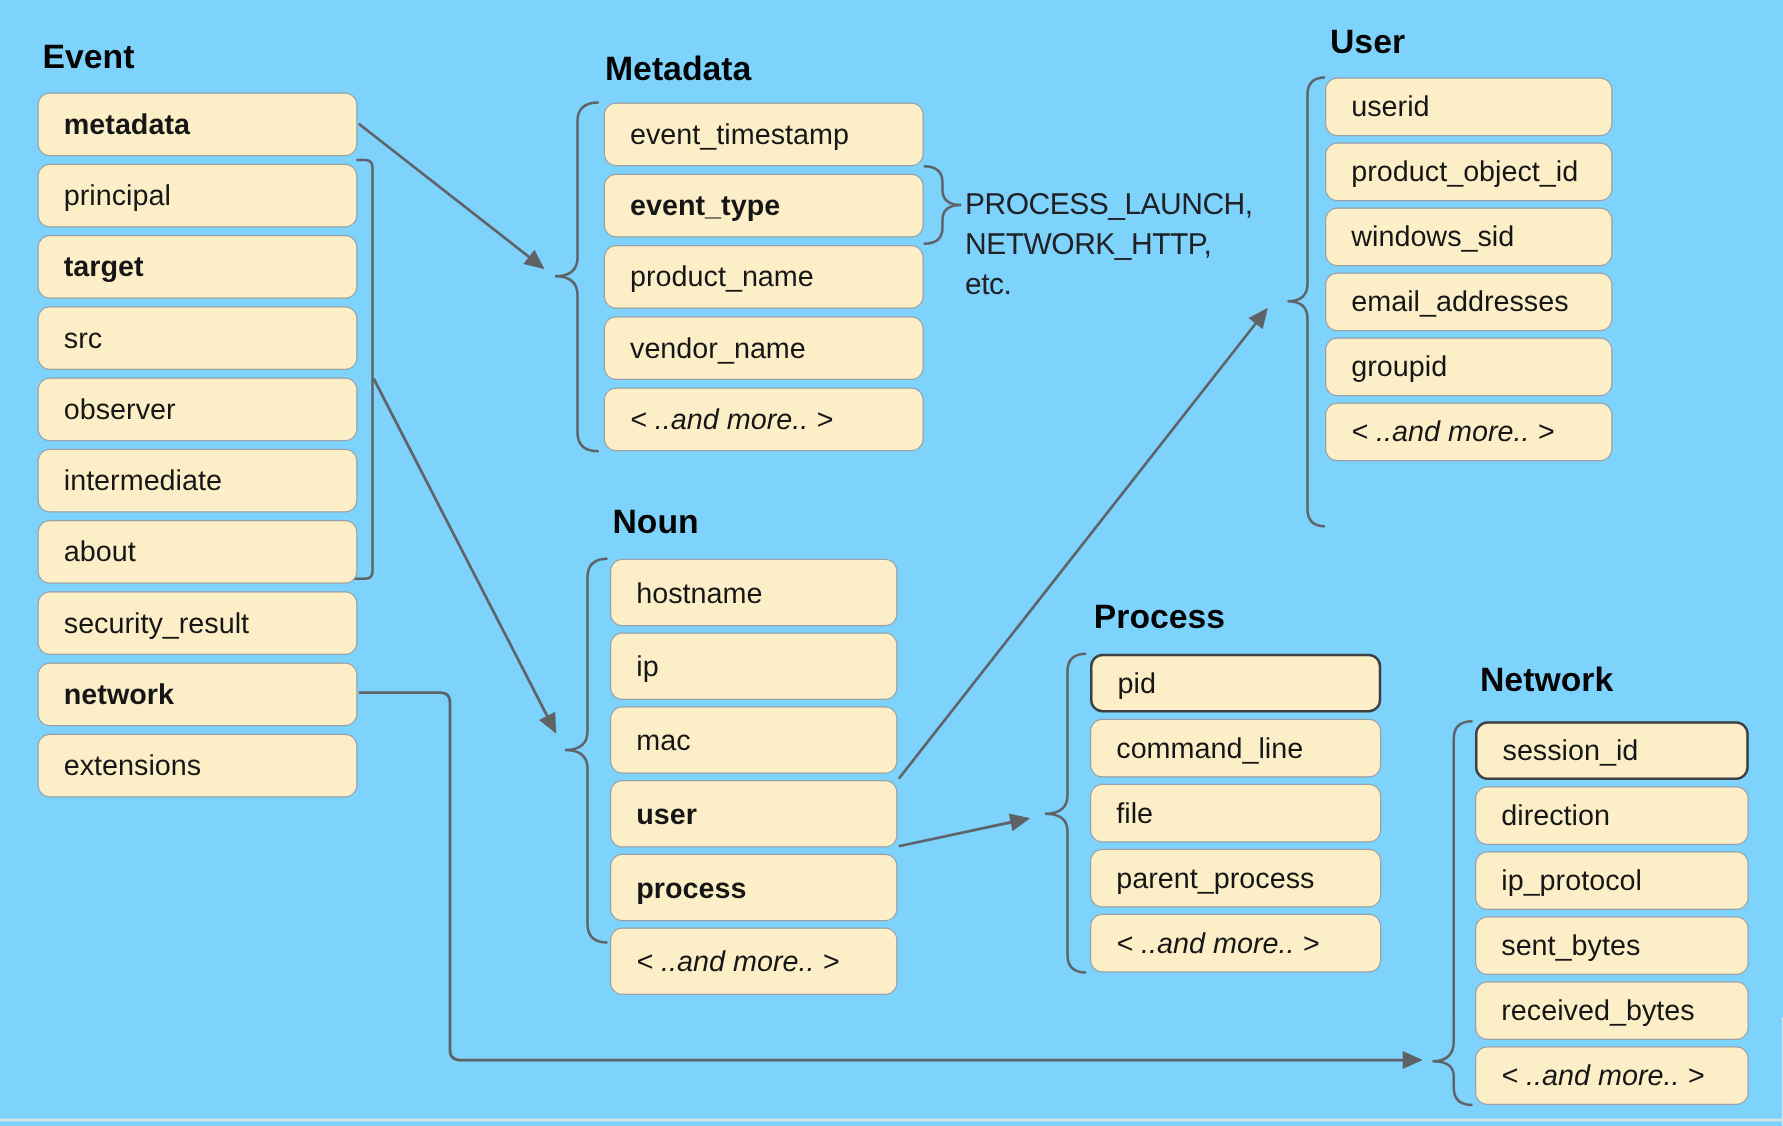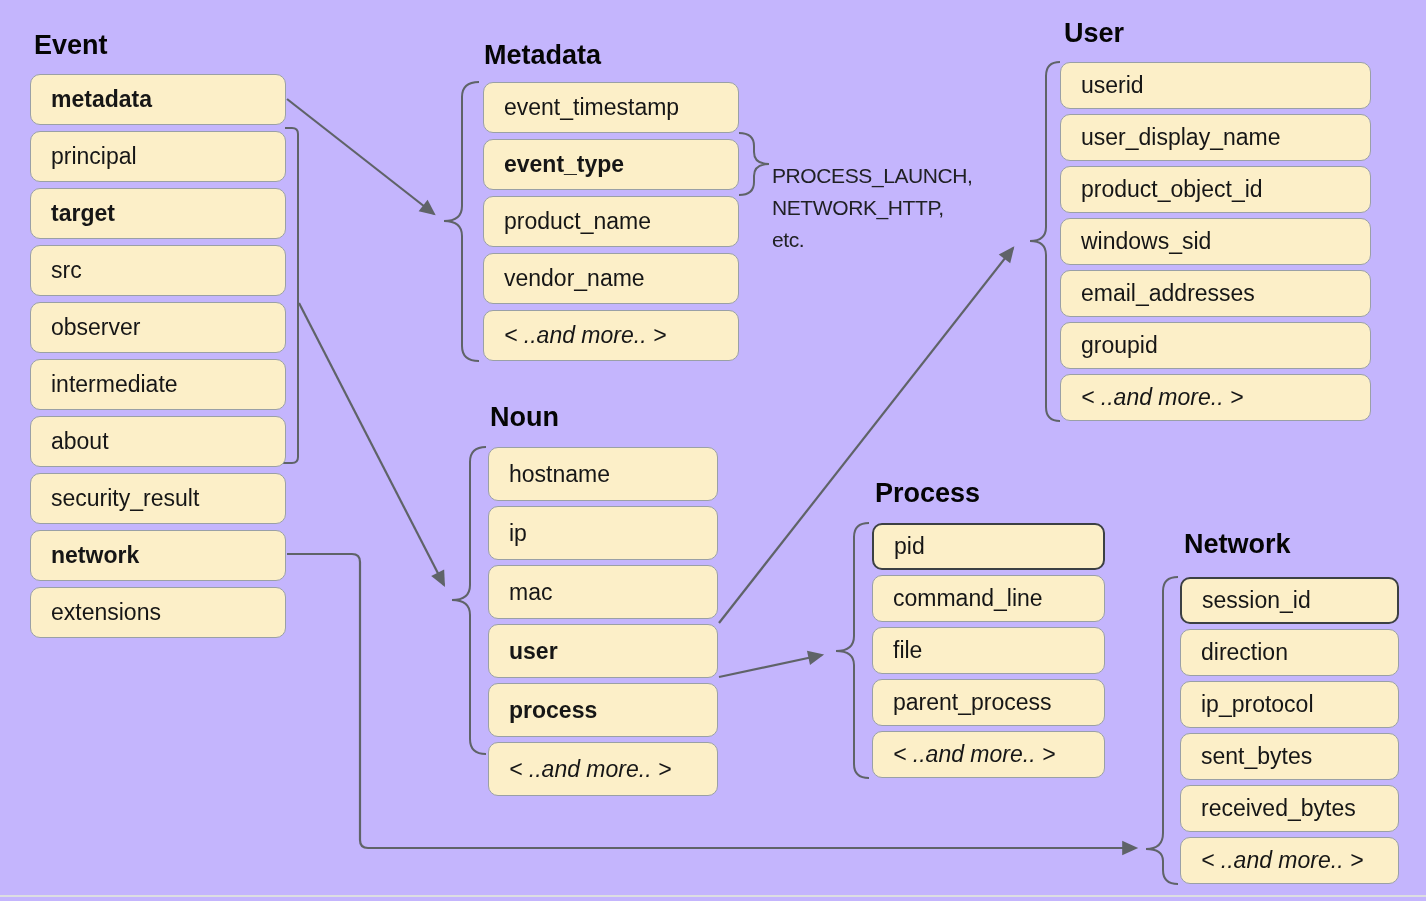--- a/index.html
+++ b/index.html
@@ -1,35 +1,35 @@
 <!DOCTYPE html>
 <html style="--box-fill: #fcefc8; --box-border: #9aa0a6; --box-border-accent: #3c4043; --connector: #5f6368; --text: #111111;"><head>
 <meta charset="utf-8">
 <style>
   html,body{margin:0;padding:0;background:#fff;}
-  .canvas{position:relative;width:1426px;height:901px;background:#c4b5fd;overflow:hidden;
+  .canvas{position:relative;width:1426px;height:901px;background:#7dd3fc;overflow:hidden;
           font-family:"Liberation Sans",sans-serif;color:var(--text,#111);}
   .overlay{position:absolute;left:0;top:0;width:1426px;height:901px;}
   .arrow{stroke:var(--connector,#5f6368);stroke-width:2.2;fill:none;}
   .brace{stroke:var(--connector,#5f6368);stroke-width:2;fill:none;}
   #ah path{fill:var(--connector,#5f6368);}
   .gtitle{position:absolute;font-size:27px;font-weight:700;color:#050505;white-space:nowrap;}
   .boxes{position:absolute;}
   .box{background:var(--box-fill,#fcefc8);border:1.5px solid var(--box-border,#9aa0a6);
        border-radius:10px;display:flex;align-items:center;padding-left:20px;
        font-size:23px;color:#161616;box-sizing:border-box;white-space:nowrap;}
   .box.bold{font-weight:700;}
   .box.italic{font-style:italic;}
   .box.accent{border-color:var(--box-border-accent,#3c4043);border-width:2px;}
   .b-event .box,.b-metadata .box{width:256px;height:51px;margin-bottom:6px;}
   .b-noun .box{width:230px;height:54px;margin-bottom:5px;}
-  .b-user .box{width:311px;height:47px;margin-bottom:5px;}
+  .b-user .box{width:230px;height:47px;margin-bottom:5px;}
   .b-process .box{width:233px;height:47px;margin-bottom:5px;}
   .b-network .box{width:219px;height:47px;margin-bottom:5px;}
-  .etypes{position:absolute;left:772px;top:160px;font-size:21px;line-height:32px;
+  .etypes{position:absolute;left:772px;top:148px;font-size:24px;line-height:32px;
           letter-spacing:-0.4px;color:#202124;}
   .divider{position:absolute;left:0;top:895px;width:100%;height:2px;background:#dcdee1;}
 </style>
 </head>
 <body>
 
 <div class="canvas">
 
   <svg class="overlay" viewBox="0 0 1426 901" xmlns="http://www.w3.org/2000/svg">
     <defs>
@@ -88,21 +88,20 @@
       <div class="box">ip</div>
       <div class="box">mac</div>
       <div class="box bold">user</div>
       <div class="box bold">process</div>
       <div class="box italic">&lt; ..and more.. &gt;</div>
     </div>
 
   <div class="gtitle" style="left:1064px;top:18px;">User</div>
   <div class="boxes b-user" style="left:1060px;top:62px;">
       <div class="box">userid</div>
-      <div class="box">user_display_name</div>
       <div class="box">product_object_id</div>
       <div class="box">windows_sid</div>
       <div class="box">email_addresses</div>
       <div class="box">groupid</div>
       <div class="box italic">&lt; ..and more.. &gt;</div>
     </div>
 
   <div class="gtitle" style="left:875px;top:478px;">Process</div>
   <div class="boxes b-process" style="left:872px;top:523px;text-align:right;">
       <div class="box accent">pid</div>

